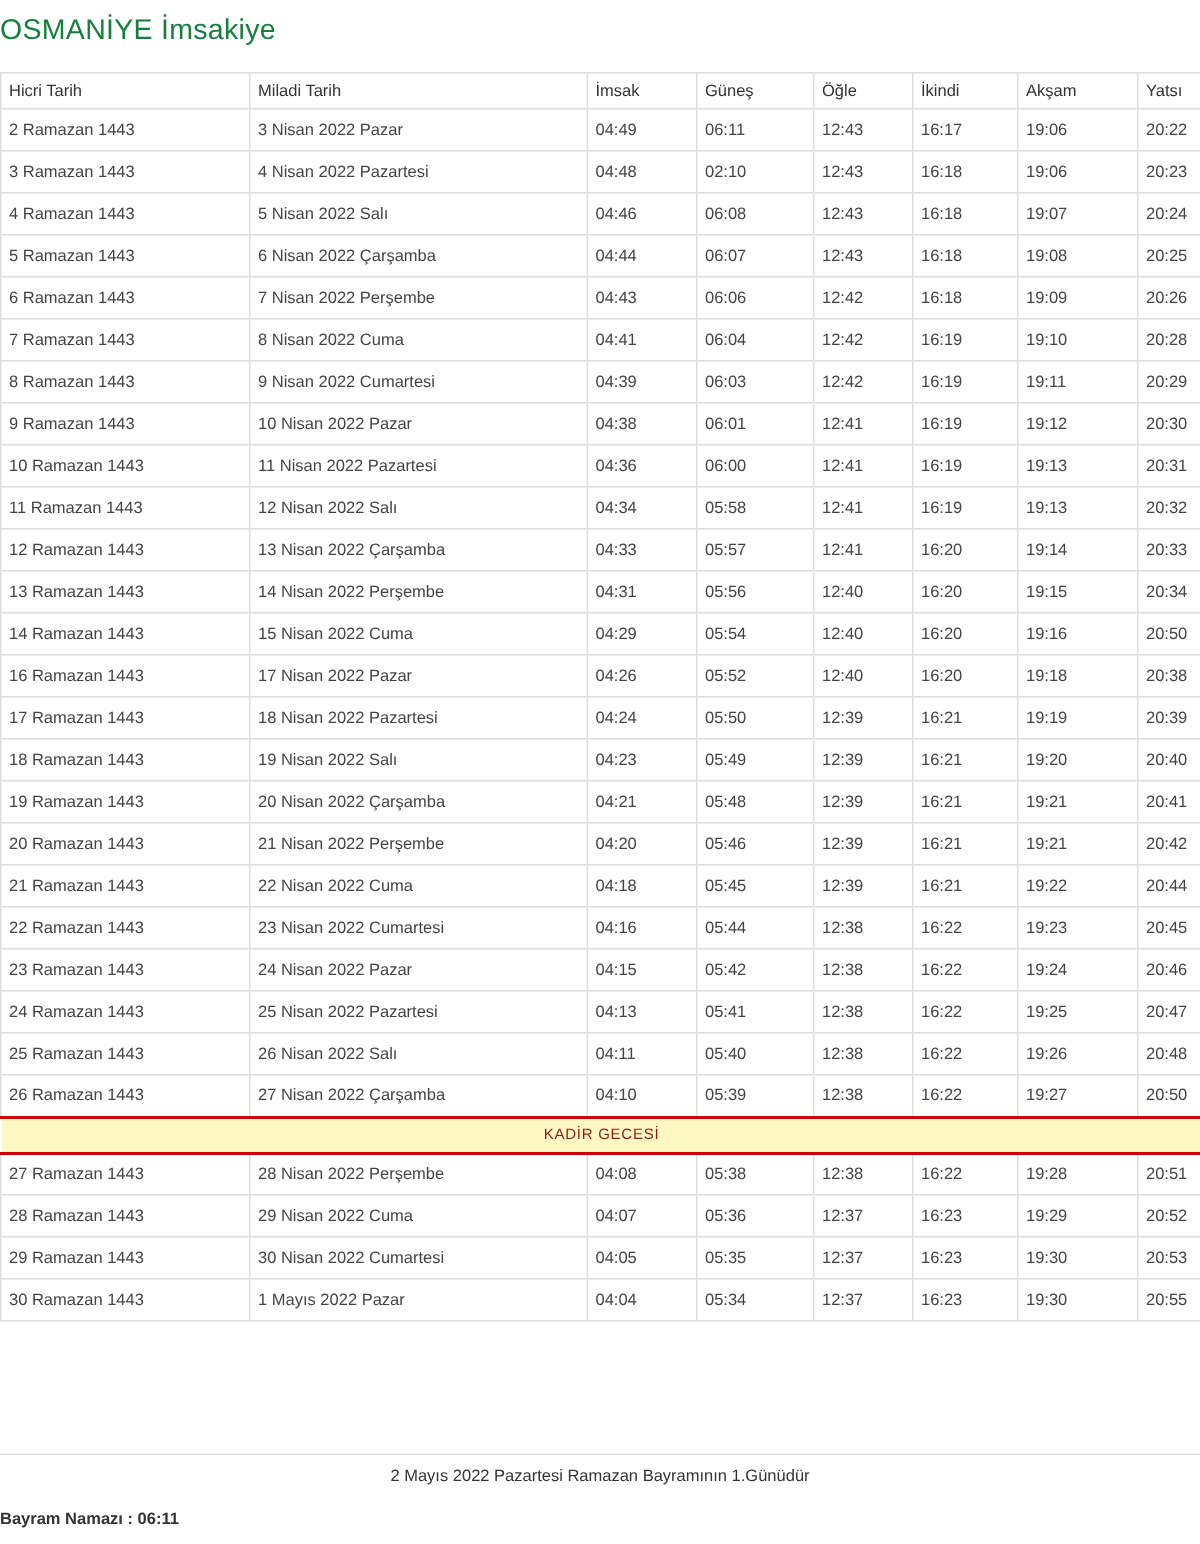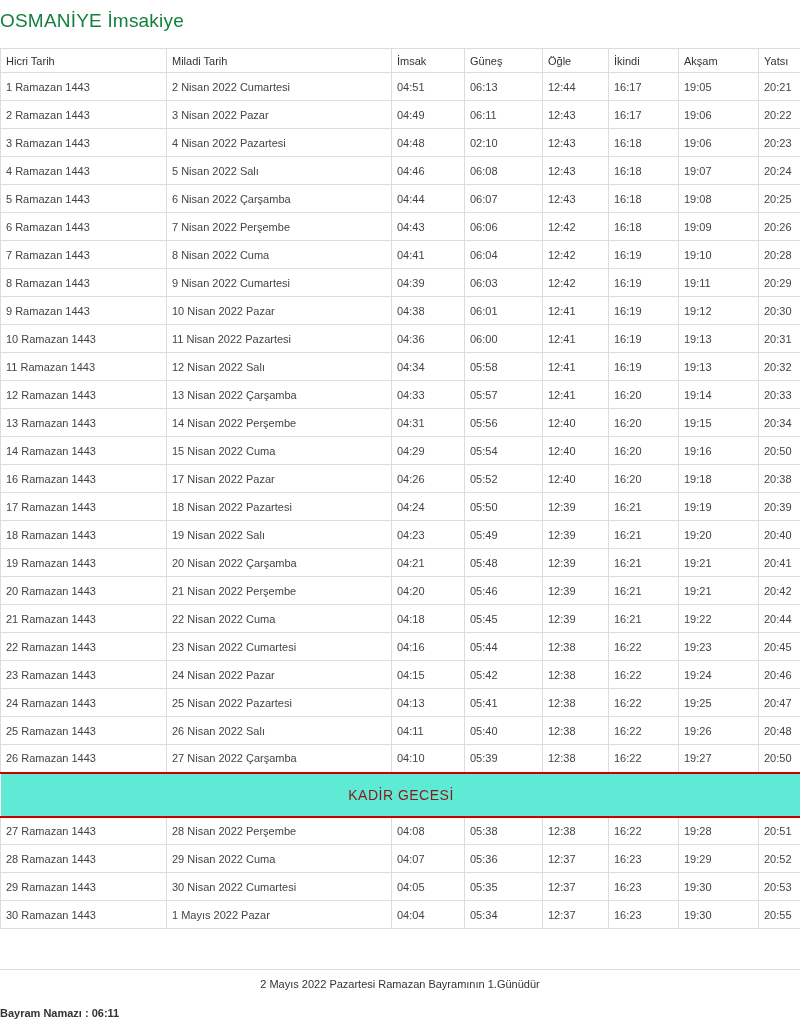--- a/index.html
+++ b/index.html
@@ -20,23 +20,23 @@
     table.imsakiye th { color: #333; height: 24px; }
     .col-hicri { width: 166px; }
     .col-miladi { width: 225px; }
     .col-imsak { width: 73px; }
     .col-gunes { width: 78px; }
     .col-ogle { width: 66px; }
     .col-ikindi { width: 70px; }
     .col-aksam { width: 80px; }
     .col-yatsi { width: 42px; }
     tr.kadir td {
-      background: #5eead4; color: #8a1a1a; text-align: center; height: 44px;
+      background: #fef9c3; color: #8a1a1a; text-align: center; height: 24px;
       border-top: 2px solid #c80000; border-bottom: 2px solid #c80000;
-      border-left: none; border-right: none; font-size: 14px; letter-spacing: 0.5px;
+      border-left: none; border-right: none; font-size: 10px; letter-spacing: 0.5px;
     }
     .gap-row { position: absolute; left: 0; top: 943px; width: 800px; height: 27px; }
     .footer-line { position: absolute; left: 0; top: 969px; width: 800px; border-top: 1px solid #dddddd; }
     .bayram-text {
       position: absolute; left: 0; top: 978px; width: 800px; text-align: center;
       font-size: 11px; font-weight: normal; color: #333;
     }
     .bayram-namaz {
       position: absolute; left: 0; top: 1007px; width: 800px; text-align: left;
       font-size: 11px; font-weight: bold; color: #333;
@@ -65,30 +65,20 @@
       <th>İmsak</th>
       <th>Güneş</th>
       <th>Öğle</th>
       <th>İkindi</th>
       <th>Akşam</th>
       <th>Yatsı</th>
     </tr>
   </thead>
   <tbody id="tbody-main">
       <tr>
-        <td>1 Ramazan 1443</td>
-        <td>2 Nisan 2022 Cumartesi</td>
-        <td>04:51</td>
-        <td>06:13</td>
-        <td>12:44</td>
-        <td>16:17</td>
-        <td>19:05</td>
-        <td>20:21</td>
-      </tr>
-      <tr>
         <td>2 Ramazan 1443</td>
         <td>3 Nisan 2022 Pazar</td>
         <td>04:49</td>
         <td>06:11</td>
         <td>12:43</td>
         <td>16:17</td>
         <td>19:06</td>
         <td>20:22</td>
       </tr>
       <tr>

